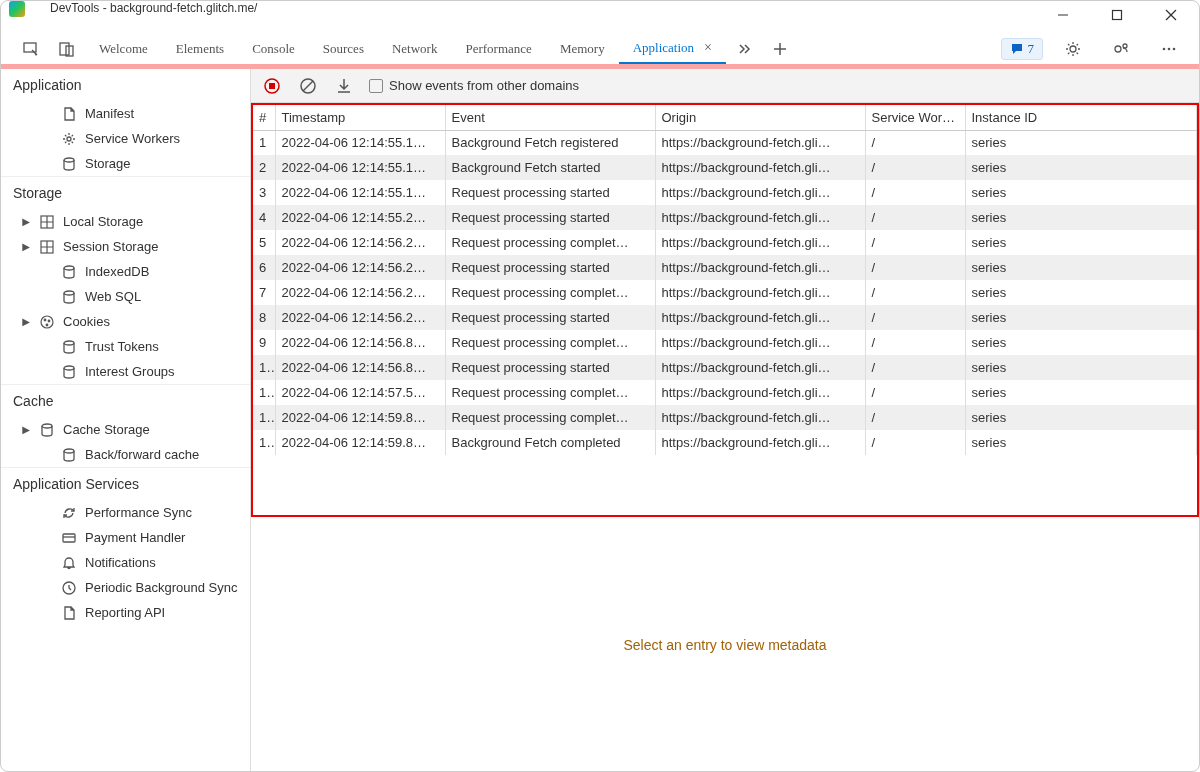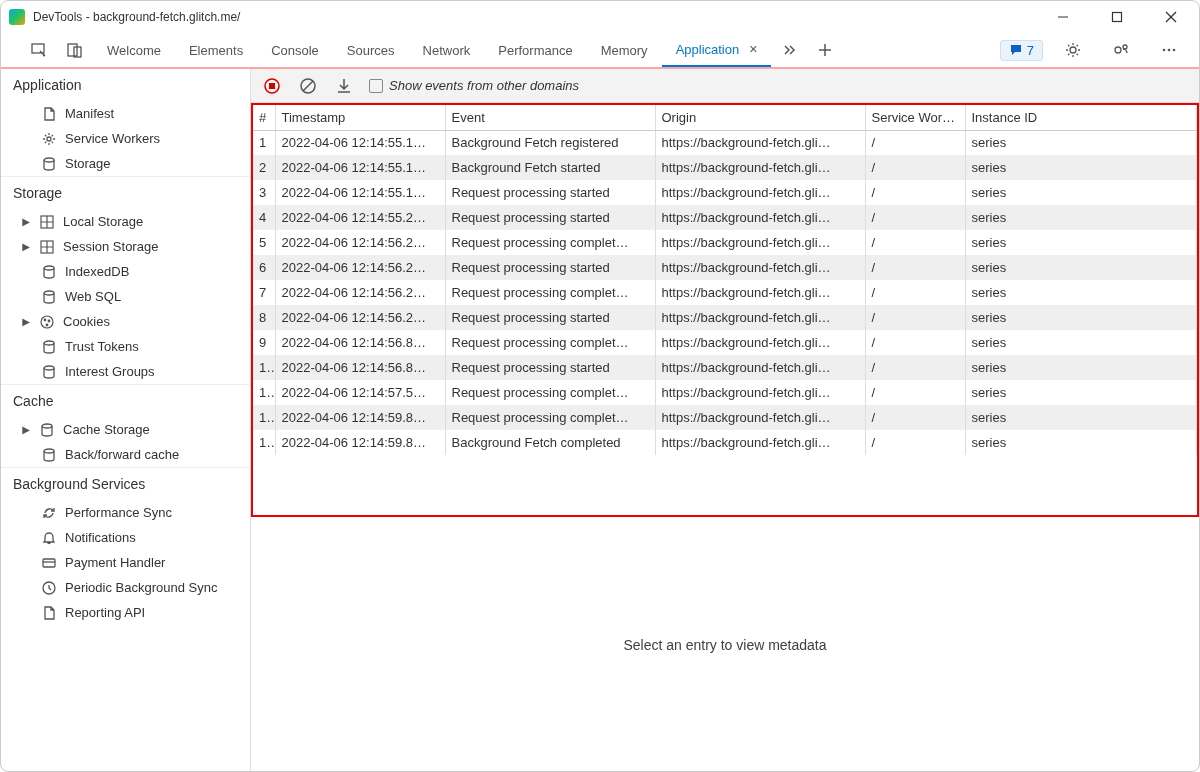--- a/index.html
+++ b/index.html
@@ -1,69 +1,69 @@
 <!DOCTYPE html>
 <html><head>
 <meta charset="utf-8">
 <style>
 * { box-sizing: border-box; margin: 0; padding: 0; }
 body { font-family: "Segoe UI", Arial, sans-serif; font-size: 13px; color: #333; background: #fff; width: 1200px; height: 772px; overflow: hidden; border: 1px solid #ccc; border-radius: 8px; }
 
 
-.titlebar { display: flex; align-items: center; height: 32px; padding: 0 8px; }
+.titlebar { display: flex; align-items: flex-start; height: 32px; padding: 0 8px; gap: 17px; }
 .titlebar .app-icon { width: 16px; height: 16px; margin-right: 8px; background: linear-gradient(135deg,#0ea5e9,#22c55e,#f59e0b); border-radius: 3px; }
 .titlebar .title { flex: 1; font-size: 12px; color: #333; }
 .winbtns { display: flex; gap: 14px; }
 .winbtn { width: 40px; height: 28px; display: flex; align-items: center; justify-content: center; }
 .winbtn svg { stroke: #333; }
 
 
-.tabsrow { display: flex; align-items: center; height: 36px; border-bottom: 2px solid #fca5a5; padding-left: 20px; }
+.tabsrow { display: flex; align-items: center; height: 36px; border-bottom: 5px solid #fca5a5; padding-left: 12px; font-family: Liberation Serif, serif; }
 .tabsrow .iconbtn { width: 36px; height: 36px; display: flex; align-items: center; justify-content: center; }
 .tabs { display: flex; height: 100%; }
 .tab { padding: 0 14px; height: 100%; display: flex; align-items: center; color: #555; gap: 6px; white-space: nowrap; }
 .tab.active { border-bottom: 2px solid #0078d4; color: #0078d4; background: #fff; }
 .tab .close { font-size: 14px; color: #555; margin-left: 4px; }
 .tabsrow .right { margin-left: auto; display: flex; align-items: center; gap: 12px; padding-right: 12px; }
 .issues-badge { display: flex; align-items: center; gap: 4px; background: #eaf2fb; border: 1px solid #cfe0f5; border-radius: 3px; padding: 2px 8px; color: #0b63c4; font-size: 13px; }
 
 
 .main { display: flex; height: calc(772px - 32px - 36px); }
 .sidebar { width: 250px; border-right: 1px solid #ddd; overflow-y: auto; }
 .section-header { padding: 8px 12px; font-size: 14px; color: #333; border-top: 1px solid #eee; }
 .section-header:first-child { border-top: none; }
 .tree-item { display: flex; align-items: center; padding: 4px 8px 4px 20px; gap: 8px; height: 25px; }
-.tree-item.child { padding-left: 40px; }
+.tree-item.child { padding-left: 40px; margin-left: 20px; }
 .tree-item.sel { background: #e5e5e5; }
 .tree-expand { width: 10px; text-align: center; color: #555; font-size: 10px; }
 .tree-icon { width: 16px; height: 16px; display: flex; align-items: center; justify-content: center; }
 .tree-icon svg { stroke: #555; fill: none; }
 
 
 .rightpane { flex: 1; display: flex; flex-direction: column; }
-.toolbar { display: flex; align-items: center; height: 34px; padding: 0 10px; gap: 14px; background: #f3f3f3; border-bottom: 1px solid #ddd; font-style: italic; }
+.toolbar { display: flex; align-items: center; height: 34px; padding: 0 10px; gap: 14px; background: #f3f3f3; border-bottom: 1px solid #ddd; }
 .toolbar .tb-icon { width: 22px; height: 22px; display: flex; align-items: center; justify-content: center; }
 .checkbox { width: 14px; height: 14px; border: 1px solid #888; border-radius: 2px; }
 .toolbar label { display: flex; align-items: center; gap: 6px; font-size: 13px; color: #333; }
 
 
 .tablewrap { border: 2px solid #e00; flex: 0 0 auto; }
 table { width: 100%; border-collapse: collapse; table-layout: fixed; }
 th, td { text-align: left; padding: 4px 6px; border-right: 1px solid #ddd; overflow: hidden; white-space: nowrap; text-overflow: ellipsis; font-size: 13px; height: 25px; }
 th { background: #fff; font-weight: normal; color: #333; border-bottom: 1px solid #ccc; }
 tbody tr:nth-child(even) { background: #efefef; }
 .col-num { width: 22px; }
 .col-ts { width: 170px; }
 .col-ev { width: 210px; }
 .col-or { width: 210px; }
 .col-sw { width: 100px; }
 .col-id { width: auto; }
 .tbl-empty { height: 60px; }
 
-.metadata-msg { flex: 1; display: flex; align-items: center; justify-content: center; color: #404040; font-size: 14px; }
+.metadata-msg { flex: 1; display: flex; align-items: center; justify-content: center; color: #a16207; font-size: 14px; }
 </style>
 </head>
 <body>
 
 <div class="titlebar">
   <div class="app-icon"></div>
   <div class="title">DevTools - background-fetch.glitch.me/</div>
   <div class="winbtns">
     <div class="winbtn">
         <svg width="12" height="12">
@@ -283,46 +283,46 @@
     <div class="tree-item child">
         <span class="tree-icon">
           <svg width="14" height="14" stroke-width="1.3">
             <ellipse cx="7" cy="3" rx="5" ry="2"></ellipse>
             <path d="M2 3v8a5 2 0 0 0 10 0V3"></path>
           </svg>
         </span>
         <span>Back/forward cache</span>
       </div>
 
-    <div class="section-header">Background Services</div>
+    <div class="section-header">Application Services</div>
     <div class="tree-item child">
         <span class="tree-icon">
           <svg width="14" height="14" stroke-width="1.3">
             <path d="M12 5a5 5 0 0 0-9 2 M2 9a5 5 0 0 0 9-2"></path>
             <path d="M12 2v3h-3 M2 12v-3h3"></path>
           </svg>
         </span>
         <span>Performance Sync</span>
       </div>
     <div class="tree-item child">
         <span class="tree-icon">
           <svg width="14" height="14" stroke-width="1.3">
-            <path d="M7 2a4 4 0 0 0-4 4v3l-1 2h10l-1-2V6a4 4 0 0 0-4-4z M5.5 11a1.5 1.5 0 0 0 3 0"></path>
-          </svg>
-        </span>
-        <span>Notifications</span>
-      </div>
-    <div class="tree-item child">
-        <span class="tree-icon">
-          <svg width="14" height="14" stroke-width="1.3">
             <rect x="1" y="3" width="12" height="8" rx="1"></rect>
             <line x1="1" y1="6" x2="13" y2="6"></line>
           </svg>
         </span>
         <span>Payment Handler</span>
+      </div>
+    <div class="tree-item child">
+        <span class="tree-icon">
+          <svg width="14" height="14" stroke-width="1.3">
+            <path d="M7 2a4 4 0 0 0-4 4v3l-1 2h10l-1-2V6a4 4 0 0 0-4-4z M5.5 11a1.5 1.5 0 0 0 3 0"></path>
+          </svg>
+        </span>
+        <span>Notifications</span>
       </div>
     <div class="tree-item child">
         <span class="tree-icon">
           <svg width="14" height="14" stroke-width="1.3">
             <circle cx="7" cy="7" r="6"></circle>
             <path d="M7 4v3l2 2"></path>
           </svg>
         </span>
         <span>Periodic Background Sync</span>
       </div>

